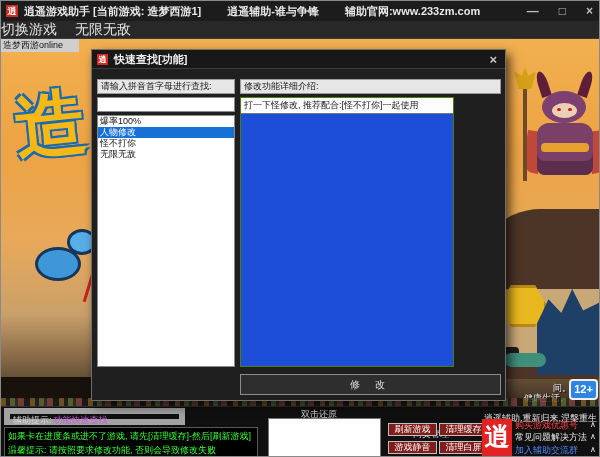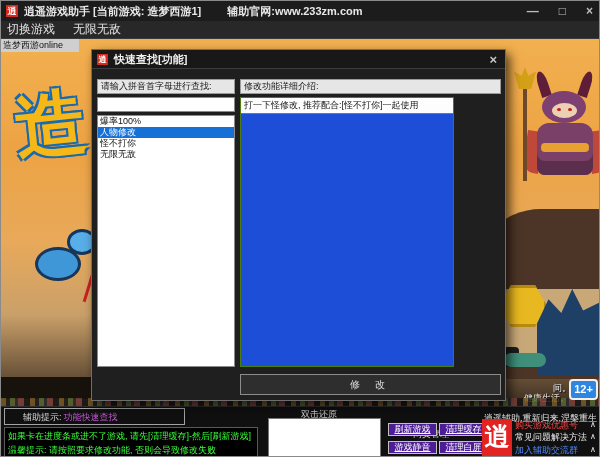--- a/index.html
+++ b/index.html
@@ -12,22 +12,22 @@
               display:flex; align-items:center; color:#e8e8e8; font-size:11px; font-weight:bold; }
   .app-icon { width:12px; height:12px; background:#d42a1e; color:#fff; font-size:9px; line-height:12px;
               text-align:center; margin:0 6px 0 5px; font-weight:bold; flex:none; }
   .titlebar .sub { margin-left:26px; }
   .win-controls { position:absolute; right:6px; top:0; height:20px; display:flex; gap:20px;
                   align-items:center; color:#bdbdbd; font-size:12px; }
   .win-controls span { cursor:default; }
 
   
   .menubar { position:absolute; left:0; top:20px; width:100%; height:18px; background:#282828;
-             display:flex; align-items:center; gap:18px; padding-left:6px;
-             color:#e3e3e3; font-size:12px; border-bottom:1px solid #3a3a3a; }
+             display:flex; align-items:center; gap:18px; padding-left:0;
+             color:#e3e3e3; font-size:14px; border-bottom:1px solid #3a3a3a; }
 
   
   .game { position:absolute; left:0; top:38px; width:600px; height:367px; overflow:hidden;
           background:linear-gradient(180deg,#f2b050 0%, #eda343 30%, #e8a95a 55%, #caa06a 75%, #3a2c20 100%); }
   .game-left { position:absolute; left:0; top:0; width:92px; height:100%;
                background:linear-gradient(180deg,#33241b 0%, #40two 0%, #45322a 45%, #2c211a 100%); }
   .game-tab { position:absolute; left:0; top:0; width:78px; height:13px; background:#cfcfcf;
               color:#111; font-size:9px; line-height:13px; padding-left:2px; }
   .logo-char { position:absolute; left:14px; top:38px; font-size:72px; font-weight:bold;
                color:#f5b817; transform:rotate(-6deg);
@@ -93,49 +93,50 @@
                 border:1px solid #4d7c0f; }
   .desc-line { height:16px; background:#fdfdfd; color:#141414; font-size:9px; line-height:15px; padding:0 3px;
                border-bottom:1px solid #777; white-space:nowrap; overflow:hidden; }
   .modify-btn { position:absolute; left:148px; top:324px; width:261px; height:21px; background:#2e2e2e;
                 border:1px solid #8c8c8c; color:#e0e0e0; font-size:10px; text-align:center;
                 line-height:19px; letter-spacing:6px; cursor:default; }
 
   
   .bottom { position:absolute; left:0; top:405px; width:600px; height:52px; background:#101010;
             border-top:1px solid #2e2e2e; z-index:5; }
-  .tip-box { position:absolute; left:3px; top:1px; width:181px; height:17px; border:1px solid #a3a3a3;
-             display:flex; align-items:flex-end; padding-left:18px; font-size:9px; }
+  .tip-box { position:absolute; left:3px; top:1px; width:181px; height:17px; border:6px solid #a3a3a3;
+             display:flex; align-items:flex-start; padding-left:3px; font-size:9px; }
   .tip-label { color:#d8d8d8; }
   .tip-value { color:#c55bd6; margin-left:2px; }
   .flash-link { position:absolute; left:190px; top:4px; font-size:9px; color:#ffff45; cursor:pointer; }
   .console { position:absolute; left:3px; top:20px; width:254px; height:31px; background:#000;
              border:1px solid #5a5a5a; font-size:9px; color:#3aff3a; line-height:14px; padding:1px 3px;
              overflow:hidden; white-space:nowrap; }
   .restore-label { position:absolute; left:300px; top:1px; font-size:9px; color:#cfcfcf; }
   .restore-box { position:absolute; left:267px; top:11px; width:113px; height:39px; background:#fff;
                  border:1px solid #777; cursor:pointer; }
   .webmanage-label { position:absolute; left:412px; top:1px; font-size:9px; color:#cfcfcf;margin-top:20px; }
-  .wm-btn { position:absolute; width:49px; height:13px; background:#4c1d95; border:1px solid #c0c0c0;
-            color:#fff; font-size:9px; text-align:center; line-height:11px; cursor:pointer;text-decoration:underline; }
+  .wm-btn { position:absolute; width:49px; height:13px; background:#7f1d1d; border:1px solid #c0c0c0;
+            color:#fff; font-size:9px; text-align:center; line-height:11px; cursor:pointer; }
   .slogan { position:absolute; right:4px; top:5px; font-size:9px; color:#e2e2e2; }
   .xy-logo { position:absolute; left:481px; top:12px; width:30px; height:37px; background:#e32222;
              color:#fff; font-size:25px; font-weight:bold; text-align:center; line-height:36px;
              font-family:"Liberation Serif", serif; cursor:pointer; }
   .blink { position:absolute; left:514px; font-size:9px; cursor:pointer; white-space:nowrap; }
   .arrow { position:absolute; left:589px; width:10px; font-size:8px; color:#e8e8e8; cursor:pointer; }
 </style>
 </head>
 <body>
 
 <div class="screen">
 
   <div class="titlebar">
     <div class="app-icon">逍</div>
     <span>逍遥游戏助手 [当前游戏: 造梦西游1]</span>
+    <span class="sub">逍遥辅助-谁与争锋</span>
     <span class="sub">辅助官网:www.233zm.com</span>
     <div class="win-controls">
       <span>—</span>
       <span>□</span>
       <span>×</span>
     </div>
   </div>
 
   <div class="menubar">
     <span>切换游戏</span>

